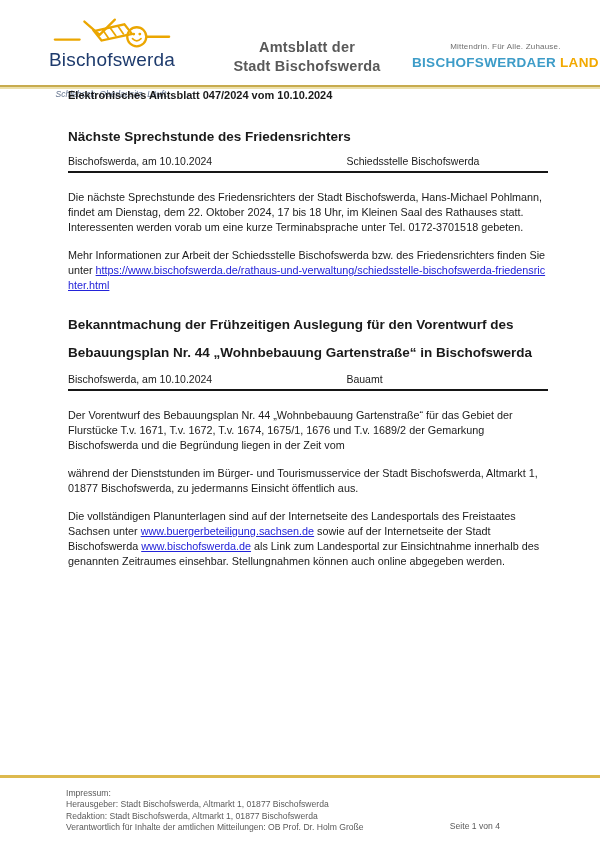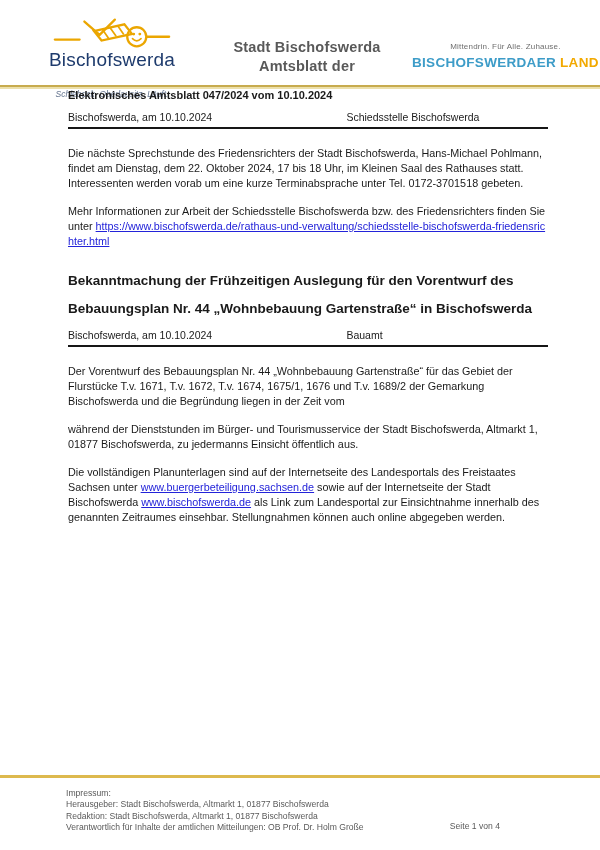--- a/index.html
+++ b/index.html
@@ -69,36 +69,37 @@
         <g fill="#EBA600">
           <circle cx="85.8" cy="23.2" r="1.5"></circle>
           <circle cx="92.2" cy="23.2" r="1.5"></circle>
         </g>
       </svg>
       <div class="logo-name">Bischofswerda</div>
       <div class="logo-tagline">Schiebock. Oberlausitz. Läuft.</div>
     </div>
 
     <div class="masthead-title">
+      <div>Amtsblatt der</div>
       <div>Stadt Bischofswerda</div>
-      <div>Amtsblatt der</div>
     </div>
 
     <div class="brand-right">
       <div class="brand-tagline">Mittendrin. Für Alle. Zuhause.</div>
       <div class="brand-name"><span class="brand-blue">BISCHOFSWERDAER</span> <span class="brand-gold">LAND</span></div>
     </div>
   </header>
 
   <div class="gold-rule-top"></div>
 
   <main>
     <div class="issue-line">Elektronisches Amtsblatt 047/2024 vom 10.10.2024</div>
 
     <section class="article article-1">
+      <div class="a-title">Nächste Sprechstunde des Friedensrichters</div>
       <div class="dateline">
         <span>Bischofswerda, am 10.10.2024</span>
         <span class="dept">Schiedsstelle Bischofswerda</span>
       </div>
       <hr class="rule">
       <div class="paragraphs">
           <p><span>Die nächste Sprechstunde des Friedensrichters der Stadt Bischofswerda, Hans-Michael Pohlmann, findet am Dienstag, dem 22. Oktober 2024, 17 bis 18 Uhr, im Kleinen Saal des Rathauses statt. Interessenten werden vorab um eine kurze Terminabsprache unter Tel. 0172-3701518 gebeten.</span></p>
           <p><span>Mehr Informationen zur Arbeit der Schiedsstelle Bischofswerda bzw. des Friedensrichters finden Sie unter </span><a class="link" href="#">https://www.bischofswerda.de/rathaus-und-verwaltung/schiedsstelle-bischofswerda-friedensrichter.html</a></p>
         </div>
     </section>

